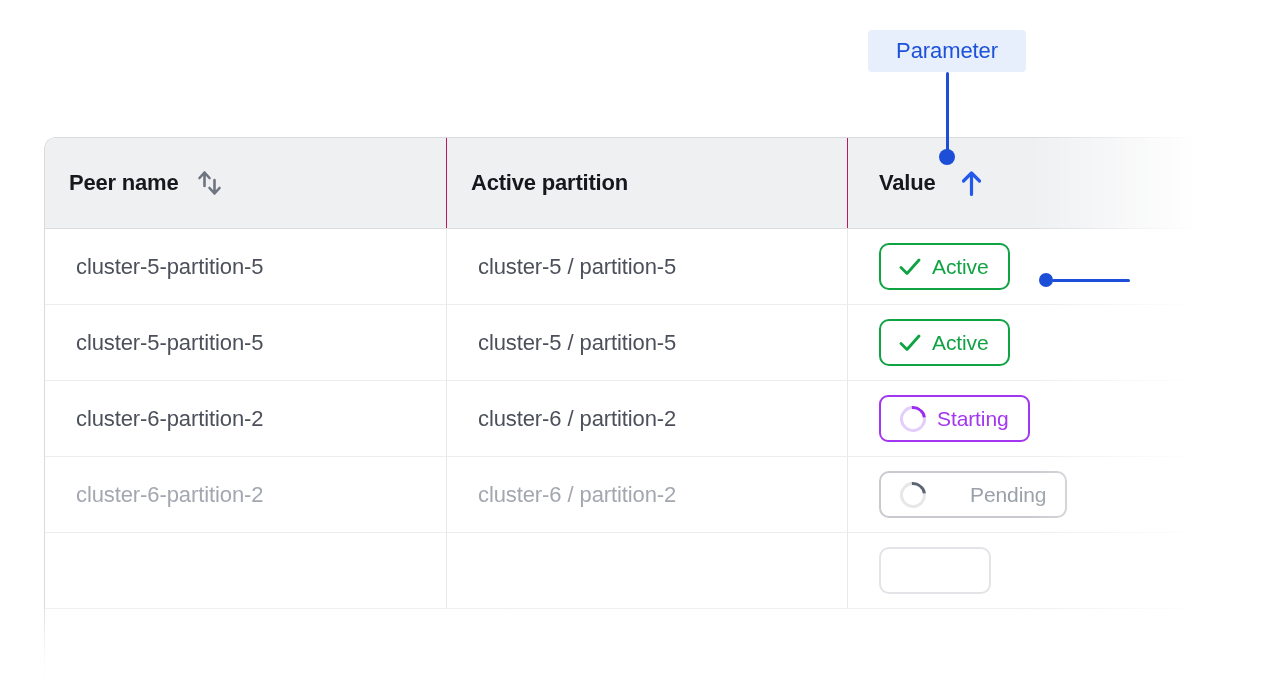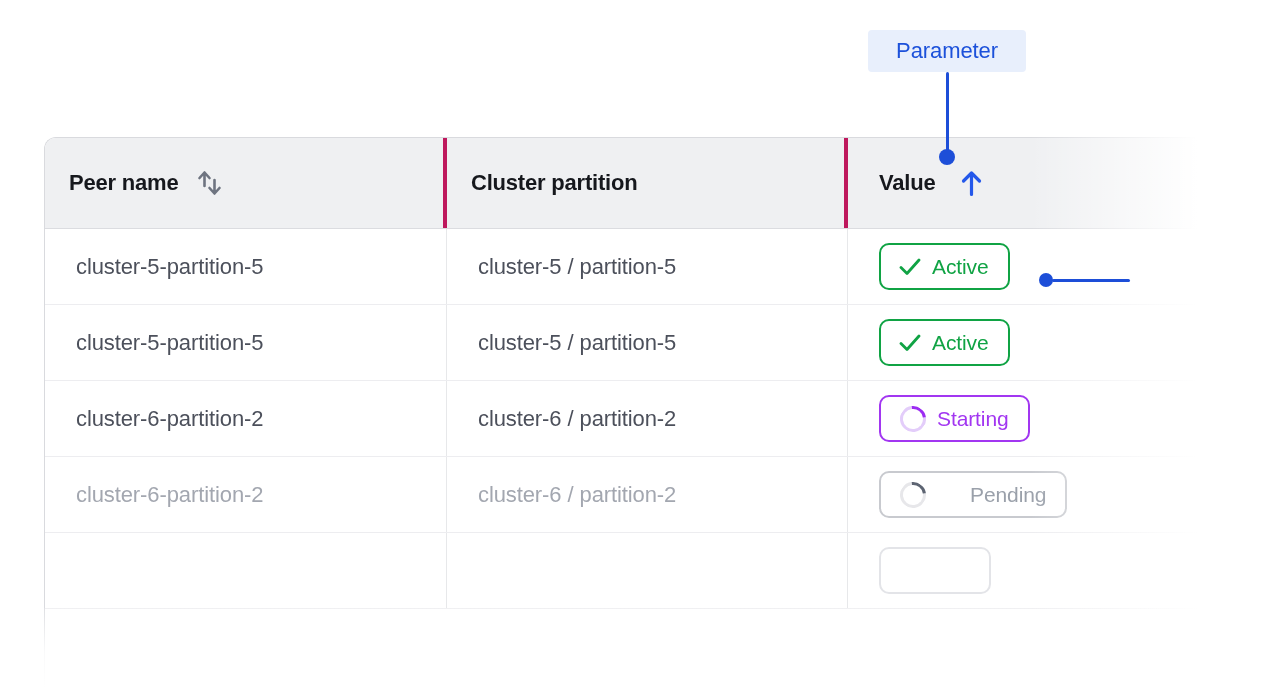--- a/index.html
+++ b/index.html
@@ -16,40 +16,40 @@
   }
   .thead {
     display: grid; grid-template-columns: 402px 401px 363px; height: 91px;
     background: #eff0f2; border-bottom: 1px solid #dbdce0;
   }
   .th {
     display: flex; align-items: center; gap: 16px; padding-left: 31px;
     font-size: 22px; font-weight: 700; color: #16181d; letter-spacing: -0.2px;
     cursor: pointer;
   }
-  .th.divider { border-right: 4px solid #be185d; padding-left: 24px; }
+  .th.divider { border-right: 1px solid #be185d; padding-left: 24px; }
   .tr {
     display: grid; grid-template-columns: 402px 401px 363px; height: 76px;
     background: #ffffff; border-bottom: 1px solid #ededf0;
   }
   .td {
     display: flex; align-items: center; padding-left: 31px;
     font-size: 22px; color: #4c505b; letter-spacing: -0.1px;
   }
   .td.divider { border-right: 1px solid #e7e8ea; }
   .tr.faded .td { color: #a3a7b0; }
 
   
   .badge {
     display: inline-flex; align-items: center; gap: 11px;
     height: 47px; padding: 0 19px; border: 2px solid; border-radius: 10px;
     font-size: 21px; font-weight: 500; background: #ffffff; letter-spacing: -0.1px;
   }
   .badge-active   { border-color: #10a344; color: #10a344; padding-left: 18px; }
-  .badge-starting { border-color: #a236f1; color: #a236f1; }
+  .badge-starting { border-color: #a236f1; color: #a236f1; border-radius: 9px; }
   .badge-pending  { border-color: #c8cacf; color: #9aa0aa; gap: 44px; }
   .badge-ghost    { border-color: #e3e4e8; width: 112px; height: 47px; }
 
   .spinner {
     width: 26px; height: 26px; border-radius: 50%;
     border: 3.5px solid; display: inline-block;
   }
   .spinner-purple { border-color: #e3cdfa; border-top-color: #9c2cf2; transform: rotate(38deg); }
   .spinner-gray   { border-color: #e7e7ea; border-top-color: #5d6472; transform: rotate(38deg); }
 
@@ -90,21 +90,21 @@
 
     <div class="thead">
       <div class="th divider">
         <span>Peer name</span>
         <svg class="sort-icon" width="29" height="30" viewBox="0 0 29 30" fill="none">
           <path d="M9.5 18 V5 M4.5 10 L9.5 4.5 L14.5 10" stroke="#6e7480" stroke-width="2.6" stroke-linecap="round" stroke-linejoin="round"></path>
           <path d="M19.5 12 V25 M14.5 20 L19.5 25.5 L24.5 20" stroke="#6e7480" stroke-width="2.6" stroke-linecap="round" stroke-linejoin="round"></path>
         </svg>
       </div>
       <div class="th divider">
-        <span>Cluster partition</span>
+        <span>Active partition</span>
       </div>
       <div class="th">
         <span>Value</span>
         <svg class="sort-icon" width="23" height="27" viewBox="0 0 23 27" fill="none" style="margin-left: 9px;">
           <path d="M11.5 24.5 V3.5 M3.5 11 L11.5 3 L19.5 11" stroke="#2458ea" stroke-width="3.2" stroke-linecap="round" stroke-linejoin="round"></path>
         </svg>
       </div>
     </div>
 
     <div class="tr">

